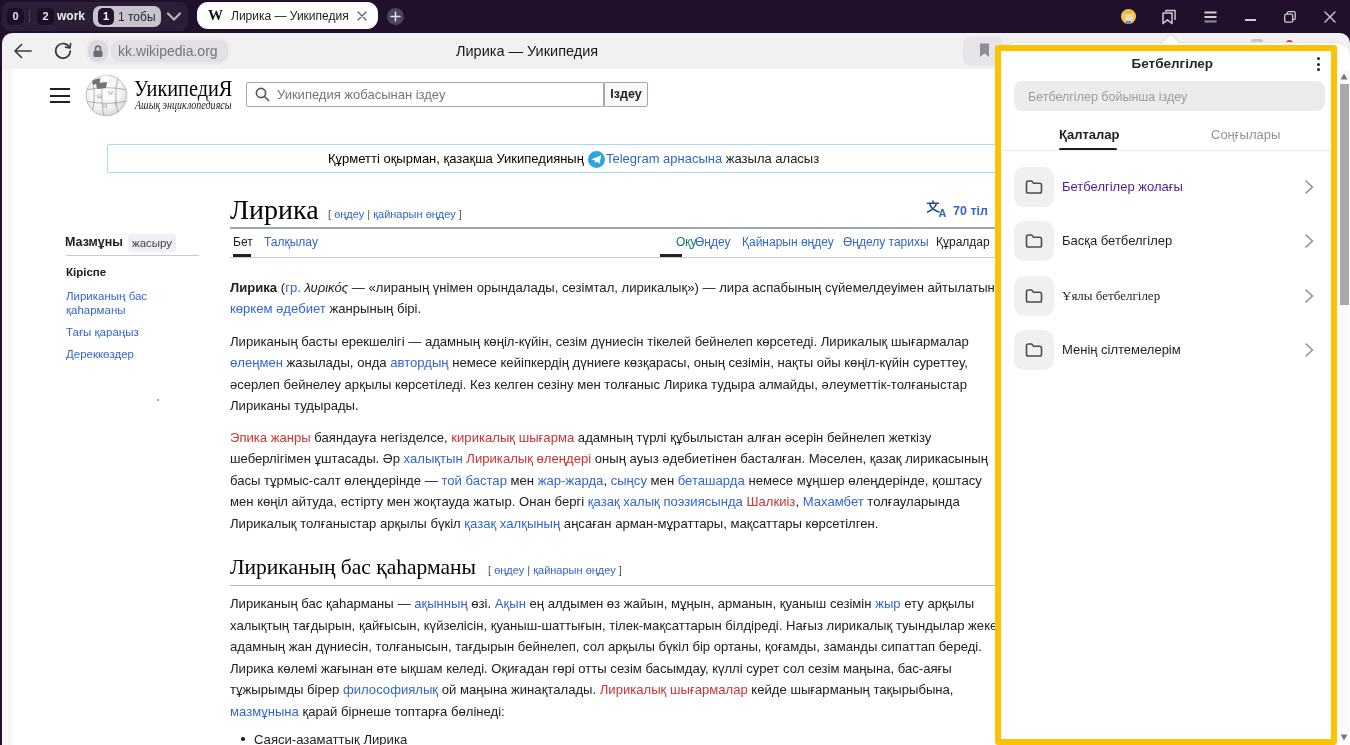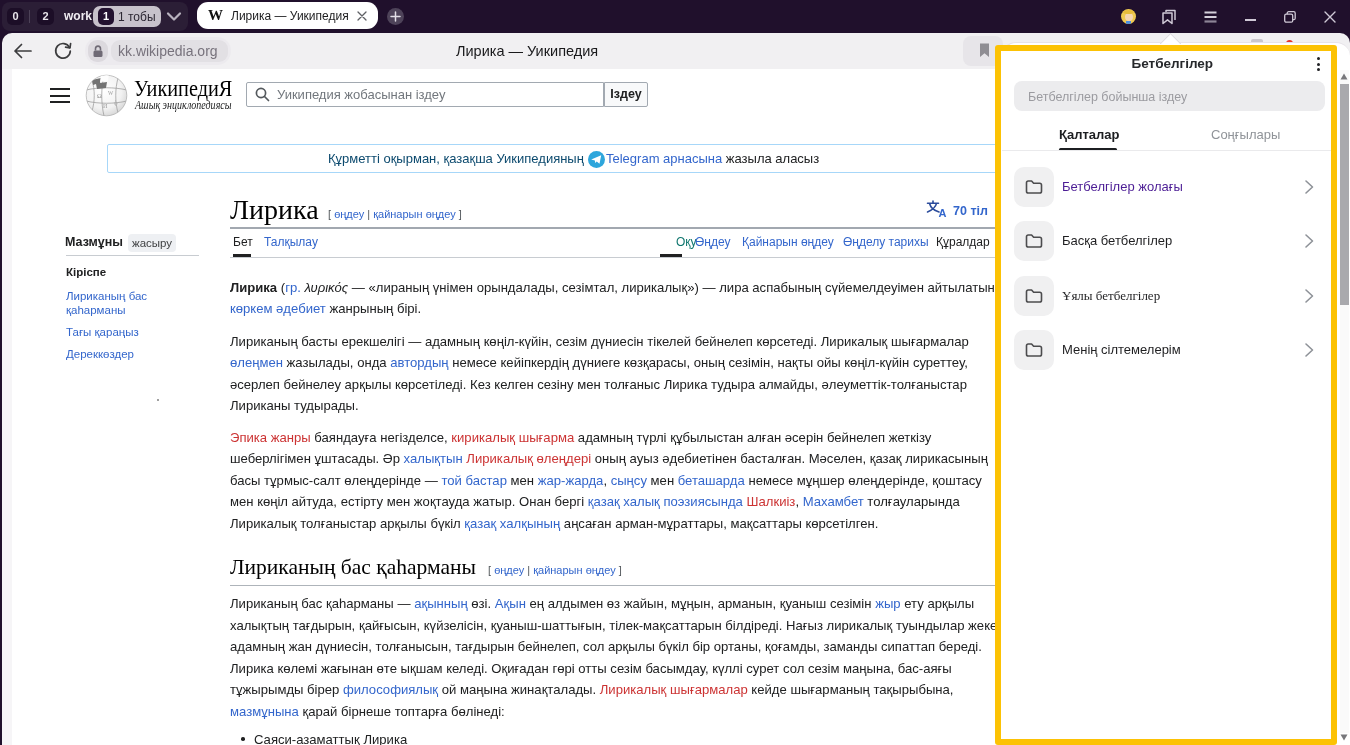--- a/index.html
+++ b/index.html
@@ -15,21 +15,21 @@
 </head>
 <body>
 <div class="abs" style="left:0;top:0;width:1350px;height:745px;background:#fff;overflow:hidden;" id="stage">
 
   <div class="abs" style="left:0;top:0;width:1350px;height:33px;background:#20102c;"></div>
 
   <div class="abs" style="left:2px;top:2px;width:186px;height:29px;background:#2b1e36;border-radius:8px;"></div>
   <div class="abs" style="left:7px;top:8px;width:17px;height:17px;background:#1c0e27;border-radius:5px;color:#e8e5ea;font-size:11px;font-weight:bold;text-align:center;line-height:17px;">0</div>
   <div class="abs" style="left:29px;top:10px;width:1px;height:13px;background:#4d4258;"></div>
   <div class="abs" style="left:37px;top:8px;width:17px;height:17px;background:#1c0e27;border-radius:5px;color:#e8e5ea;font-size:11px;font-weight:bold;text-align:center;line-height:17px;">2</div>
-  <div class="abs" style="left:57px;top:8px;color:#f0edf2;font-size:12px;font-weight:bold;line-height:17px;margin-left:7px;">work</div>
+  <div class="abs" style="left:57px;top:8px;color:#f0edf2;font-size:12px;font-weight:bold;line-height:17px;">work</div>
   <div class="abs" style="left:93px;top:6px;width:68px;height:21px;background:#c7c2cb;border-radius:7px;"></div>
   <div class="abs" style="left:98px;top:8px;width:16px;height:17px;background:#231230;border-radius:5px;color:#fff;font-size:11px;font-weight:bold;text-align:center;line-height:17px;">1</div>
   <div class="abs" style="left:118px;top:10px;color:#2c2733;font-size:12px;line-height:14px;">1 тобы</div>
   <svg class="abs" style="left:166px;top:11px;" width="16" height="11" viewBox="0 0 16 11">
       <path d="M2 2.5 L8 8.5 L14 2.5" stroke="#b8b2bf" stroke-width="2.2" fill="none" stroke-linecap="round" stroke-linejoin="round"></path>
     </svg>
 
   <div class="abs" style="left:197px;top:1.5px;width:181px;height:27px;background:#ffffff;border-radius:11px;"></div>
   <div class="abs ser" style="left:208px;top:7px;color:#111;font-size:15px;font-weight:bold;line-height:16px;">W</div>
   <div class="abs" style="left:231px;top:9px;color:#1c1c1e;font-size:12px;line-height:14px;">Лирика — Уикипедия</div>
@@ -129,21 +129,21 @@
   <div class="abs ser" style="left:135px;top:98.5px;font-size:11.5px;font-style:italic;line-height:12px;color:#202122;transform:scaleX(0.87);transform-origin:left;">Ашық энциклопедиясы</div>
   <div class="abs" style="left:246px;top:82px;width:358px;height:25px;background:#fff;border:1px solid #a2a9b1;border-radius:2px 0 0 2px;"></div>
   <svg class="abs" style="left:255px;top:87px;" width="15" height="15" viewBox="0 0 15 15">
     <circle cx="6" cy="6" r="4.6" stroke="#54595d" stroke-width="1.7" fill="none"></circle>
     <path d="M9.5 9.5 L13.5 13.5" stroke="#54595d" stroke-width="1.7" stroke-linecap="round"></path>
   </svg>
   <div class="abs" style="left:277px;top:88px;color:#72777d;font-size:13px;line-height:14px;">Уикипедия жобасынан іздеу</div>
   <div class="abs" style="left:604px;top:82px;width:44px;height:25px;background:#f8f9fa;border:1px solid #a2a9b1;border-radius:0 2px 2px 0;color:#202122;font-size:12.5px;font-weight:bold;text-align:center;line-height:23px;">Іздеу</div>
 
   <div class="abs" style="left:107px;top:144px;width:1000px;height:29px;background:#fff;border:1px solid #a7d7f9;border-radius:2px;"></div>
-  <div class="abs nw" style="left:328px;top:152px;font-size:13px;line-height:14px;color:#0c4a6e;">Құрметті оқырман, қазақша Уикипедияның</div>
+  <div class="abs nw" style="left:328px;top:152px;font-size:13px;line-height:14px;color:#000000;">Құрметті оқырман, қазақша Уикипедияның</div>
   <svg class="abs" style="left:587.5px;top:150.5px;" width="17" height="17" viewBox="0 0 17 17">
     <circle cx="8.5" cy="8.5" r="8.5" fill="#2ea6dc"></circle>
     <path d="M3.2 8.4 L13.2 4.3 L11.5 12.7 L8.7 10.4 L7.2 12 L6.9 9.6 Z" fill="#fff"></path>
   </svg>
   <div class="abs nw" style="left:606px;top:152px;font-size:13px;line-height:14px;"><span class="bl">Telegram арнасына</span><span style="color:#202122;"> жазыла аласыз</span></div>
 
   <div class="abs ser nw" style="left:230px;top:196px;font-size:28px;line-height:28px;color:#000;">Лирика</div>
   <div class="abs nw" style="left:328px;top:208px;font-size:11px;line-height:12px;color:#54595d;">[ <span class="bl">өңдеу</span> | <span class="bl">қайнарын өңдеу</span> ]</div>
   <svg class="abs" style="left:926px;top:200px;" width="14" height="14" viewBox="0 0 14 14">
     <path d="M7 1 L7 3.2 M1.5 3.2 H12.5 M10.5 3.2 C10 7 5.5 10.5 1.5 12 M3.5 3.2 C4.5 7.5 9 10.8 13 12" stroke="#2a4b9b" stroke-width="1.6" fill="none" stroke-linecap="round"></path>

